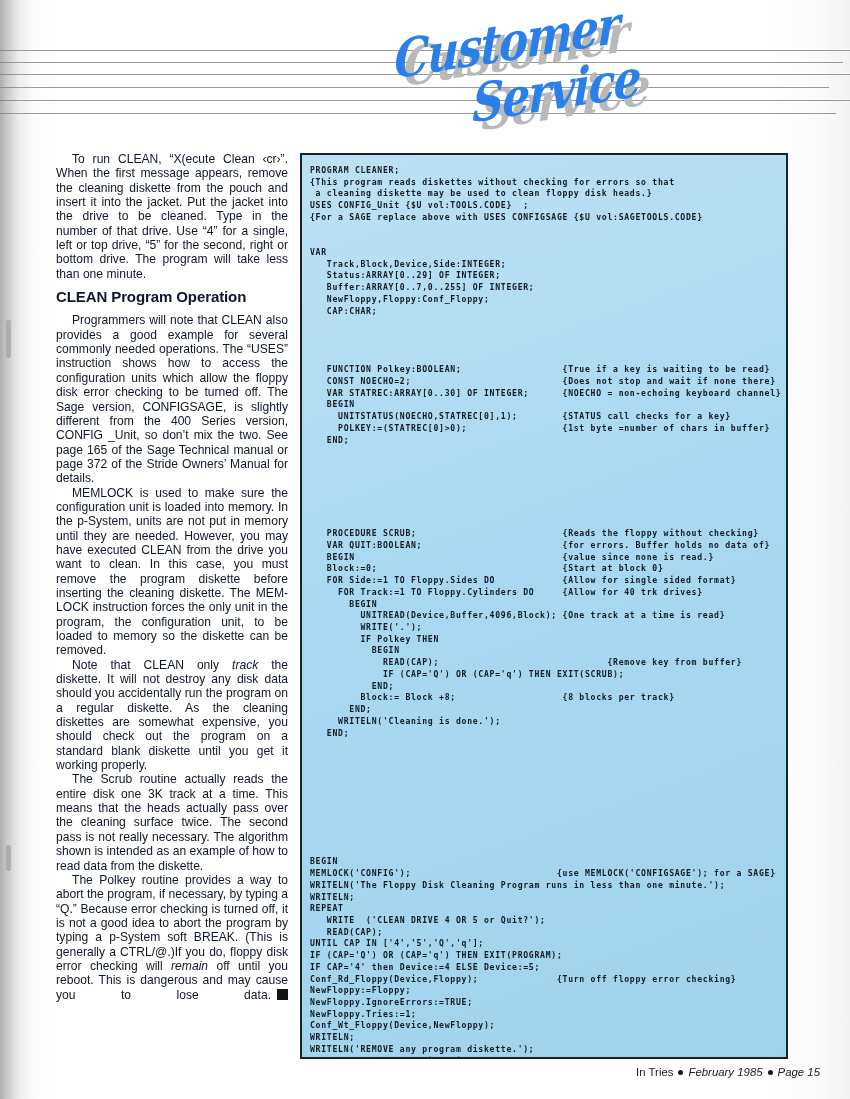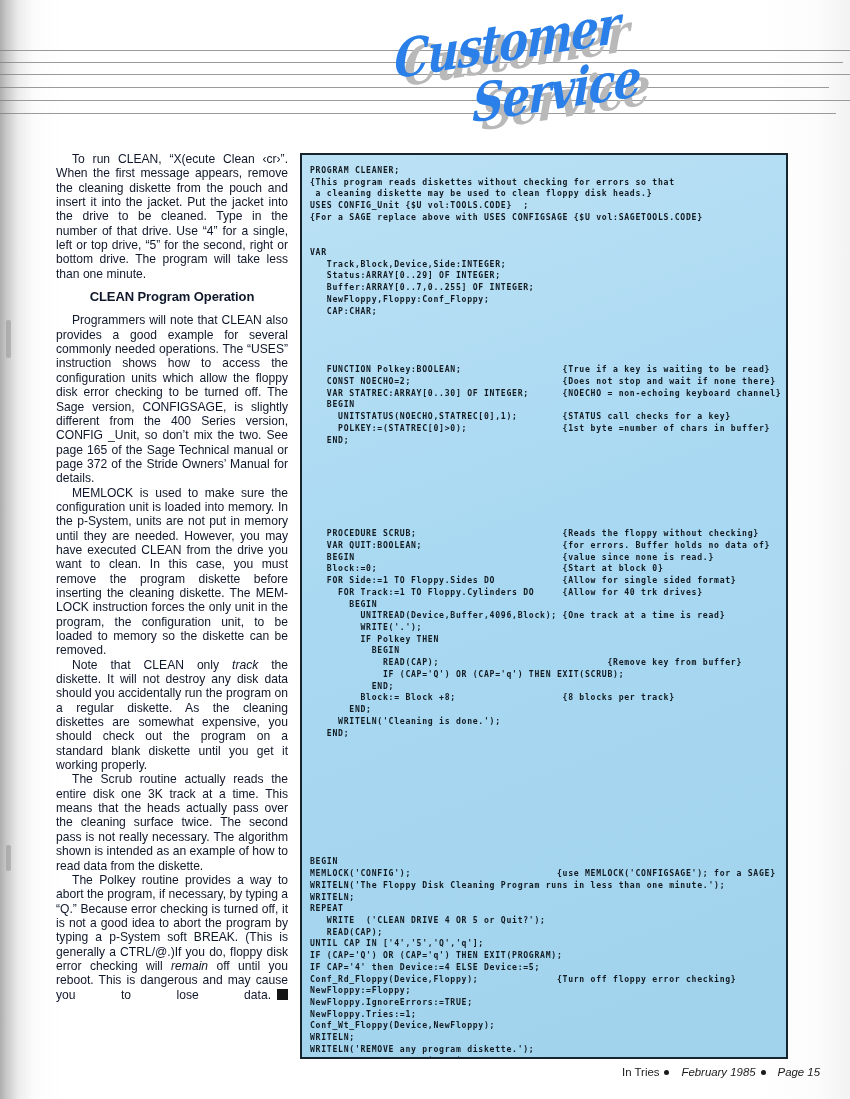--- a/index.html
+++ b/index.html
@@ -113,22 +113,22 @@
     hyphens: none;
   }
   .article p {
     margin: 0;
   }
   .article p.indent {
     text-indent: 16px;
   }
   .subhead {
     font-weight: bold;
-    font-size: 13px;
-    text-align: center;
+    font-size: 15px;
+    text-align: left;
     margin: 9px 0 9px 0 !important;
     text-indent: 0 !important;
     letter-spacing: -0.1px;
   }
   .ital { font-style: italic; }
   .endmark {
     display: inline-block;
     width: 11px;
     height: 11px;
     background: #141414;
@@ -179,21 +179,21 @@
   .footer {
     position: absolute;
     left: 0;
     top: 1066px;
     width: 820px;
     text-align: right;
     font-family: "Liberation Sans", sans-serif;
     font-size: 11.4px;
     color: #1a1a1a;
   }
-  .footer .it { font-style: italic; margin-left: 7px; }
+  .footer .it { font-style: italic; }
   .dot {
     display: inline-block;
     width: 5px; height: 5px;
     border-radius: 50%;
     background: #1a1a1a;
     vertical-align: 1.5px;
     margin: 0 5px;
   }
 </style>
 </head>

